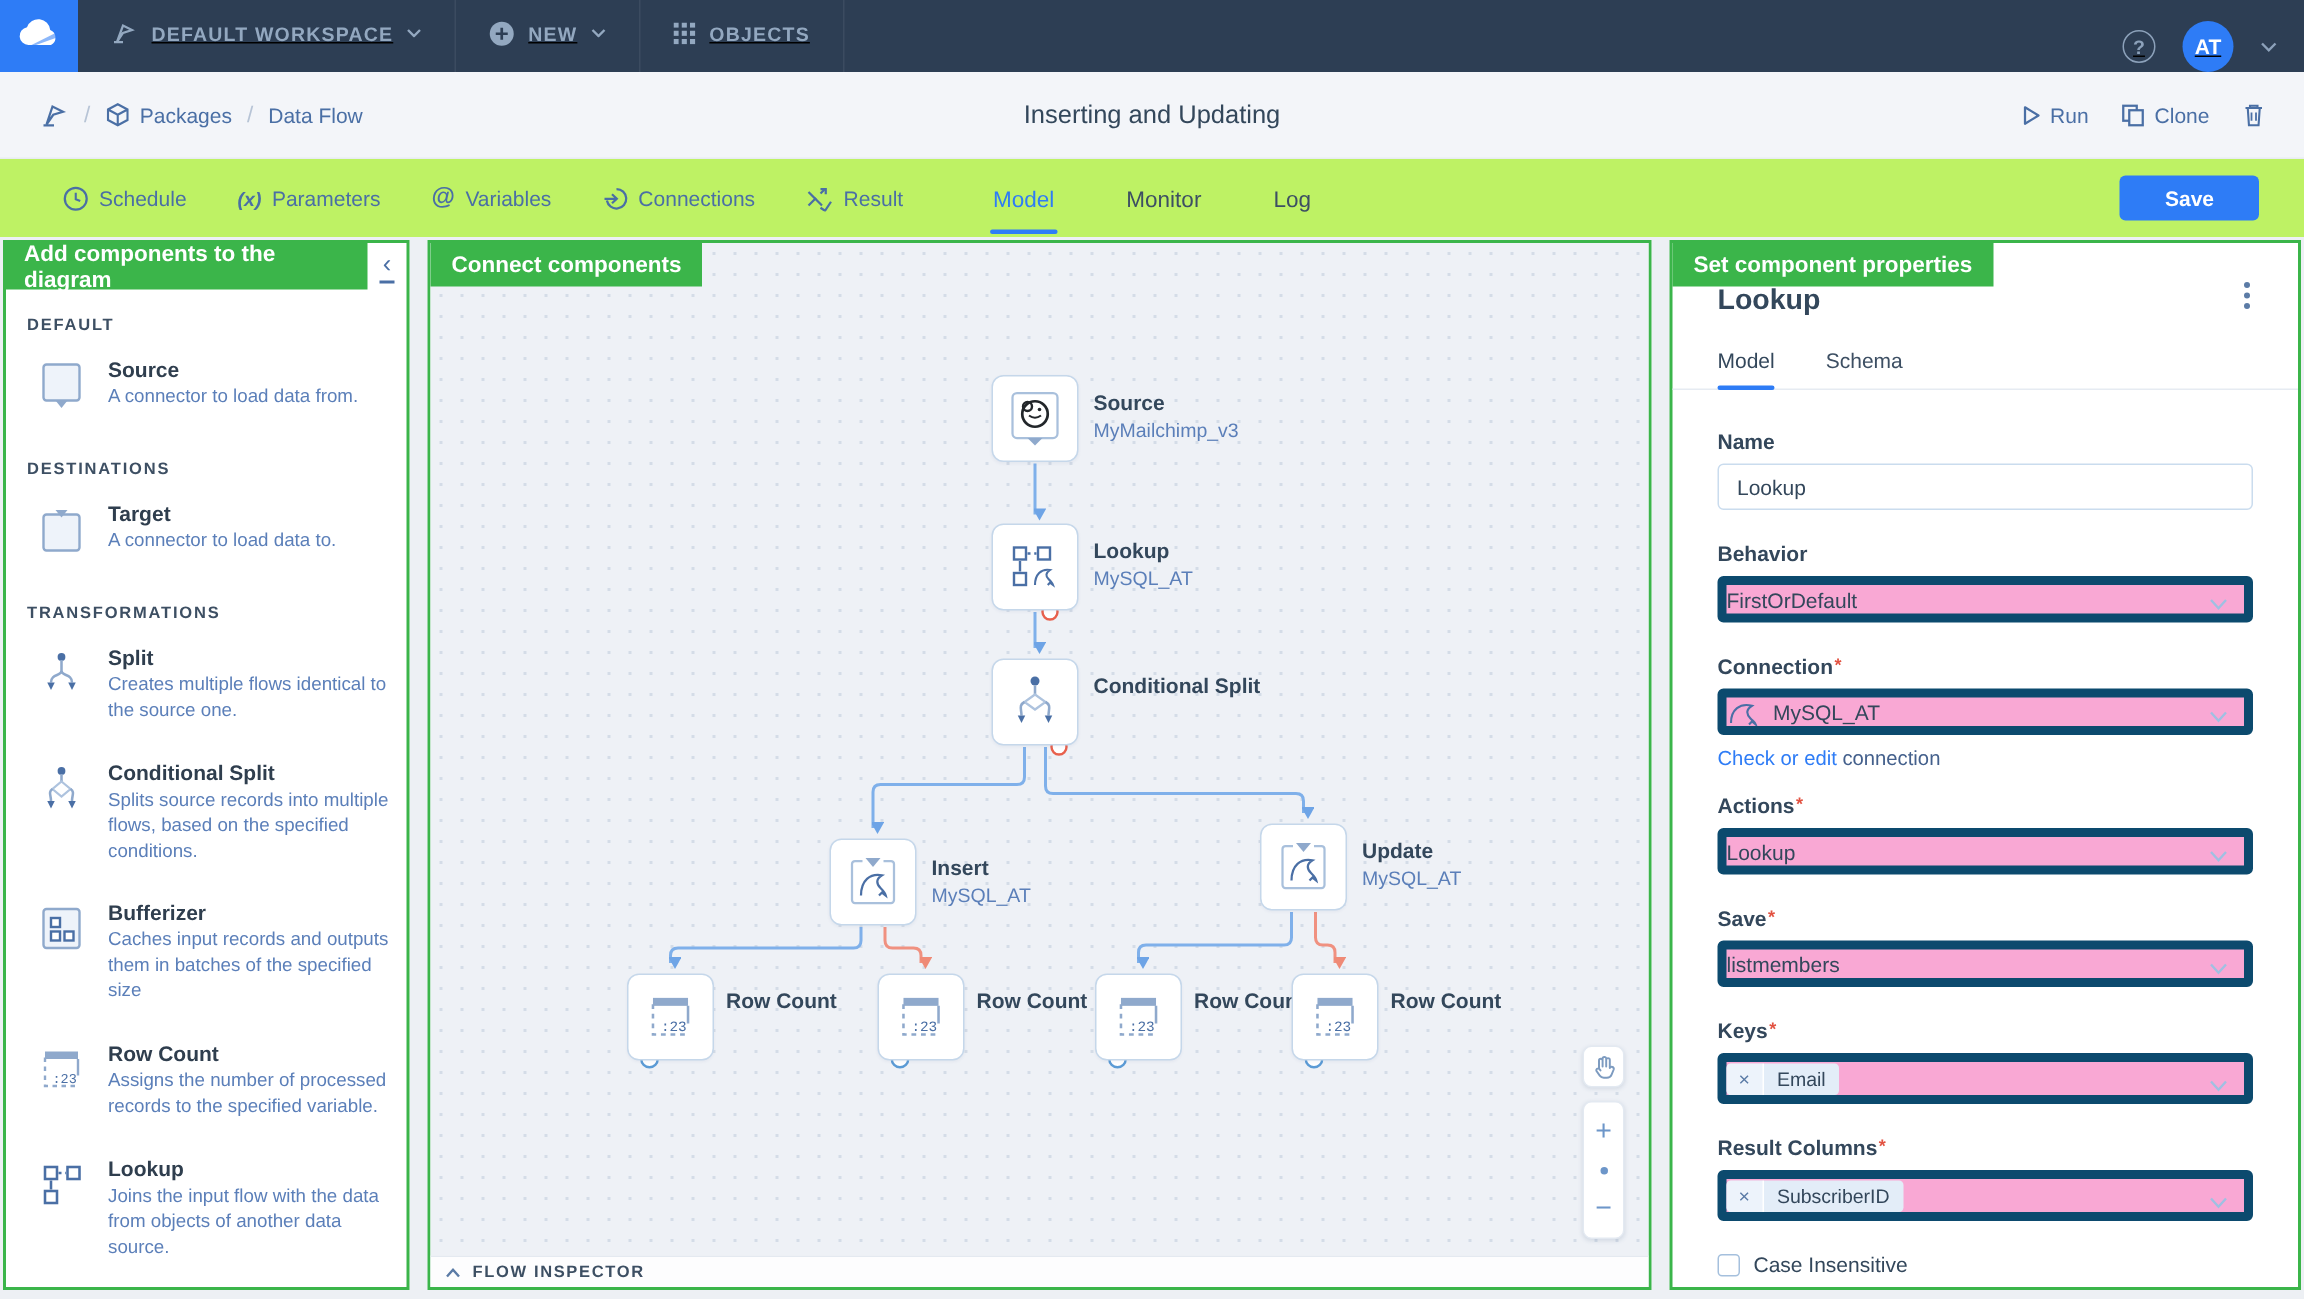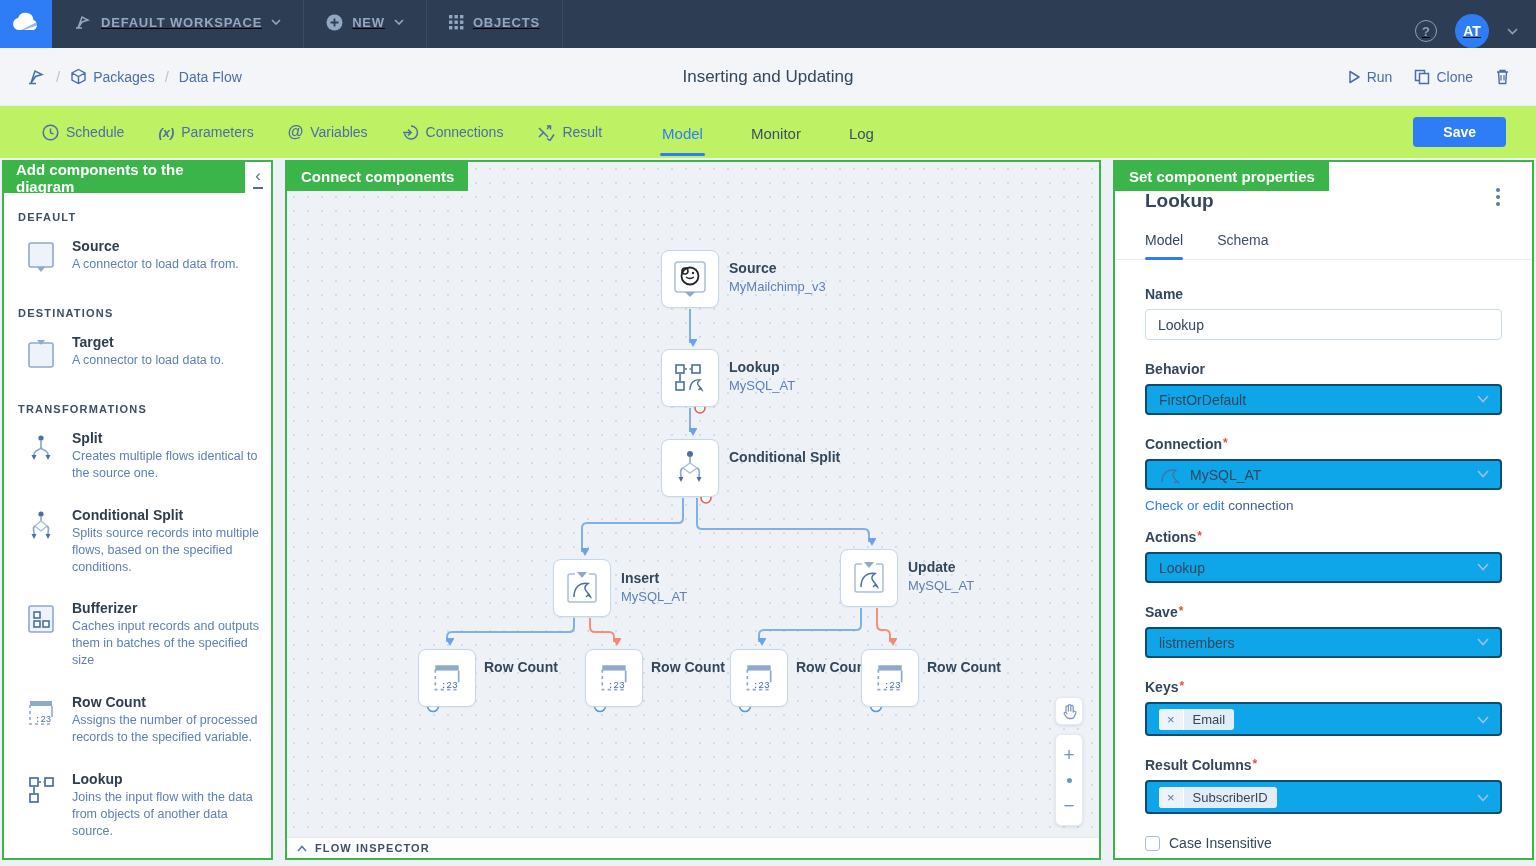--- a/index.html
+++ b/index.html
@@ -77,21 +77,21 @@
   .kebab i { width:4px; height:4px; border-radius:50%; background:#5b7ba6; }
   .prop-tabs { display:flex; gap:34px; font-size:14px; color:#3d4f63; padding:20px 30px 0; border-bottom:1px solid #e6ebf2; }
   .ptab { padding-bottom:11px; cursor:pointer; position:relative; }
   .ptab.active { color:#33475b; }
   .ptab.active::after { content:""; position:absolute; left:0; right:0; bottom:-1px; height:3px; background:#2e7cf6; border-radius:2px; }
   .prop-form { padding:26px 30px 0; }
   .pfield { margin-bottom:21px; }
   .plabel { font-size:14px; font-weight:bold; color:#33475b; margin-bottom:7px; }
   .req { color:#e25241; font-size:12px; vertical-align:top; margin-left:1px; }
   .pinput { width:100%; height:31px; border:1px solid #cadcee; border-radius:4px; font-size:14px; color:#33475b; padding:0 12px; font-family:inherit; background:#fff; }
-  .pselect { position:relative; width:100%; height:31px; border:2px solid #0c4a6e; border-radius:4px; display:flex; align-items:center; padding:0 30px 0 12px; font-size:14px; color:#33475b; background:#0ea5e9; cursor:pointer; gap:9px; }
+  .pselect { position:relative; width:100%; height:31px; border:6px solid #0c4a6e; border-radius:4px; display:flex; align-items:center; padding:0 30px 0 0; font-size:14px; color:#33475b; background:#f9a8d4; cursor:pointer; gap:9px; }
   .pselect .chev { position:absolute; right:11px; top:9px; }
   .check-link { font-size:13.5px; margin-top:8px; }
   .check-link .lnk { color:#2e7cf6; cursor:pointer; }
   .check-link .rest { color:#44608c; }
   .tagsel { height:34px; }
   .tag { display:inline-flex; align-items:stretch; border-radius:3px; overflow:hidden; font-size:13px; background:#e3edf8; }
   .tag .x { padding:3px 8px; background:#edf3fb; color:#5b7ba6; border-right:1px solid #fff; cursor:pointer; }
   .tag .tl { padding:3px 9px; color:#33475b; }
   .caserow { display:flex; align-items:center; gap:9px; margin-top:4px; cursor:pointer; }
   .cbox { width:15px; height:15px; border:1.5px solid #a5c0dd; border-radius:3px; background:#fff; }

